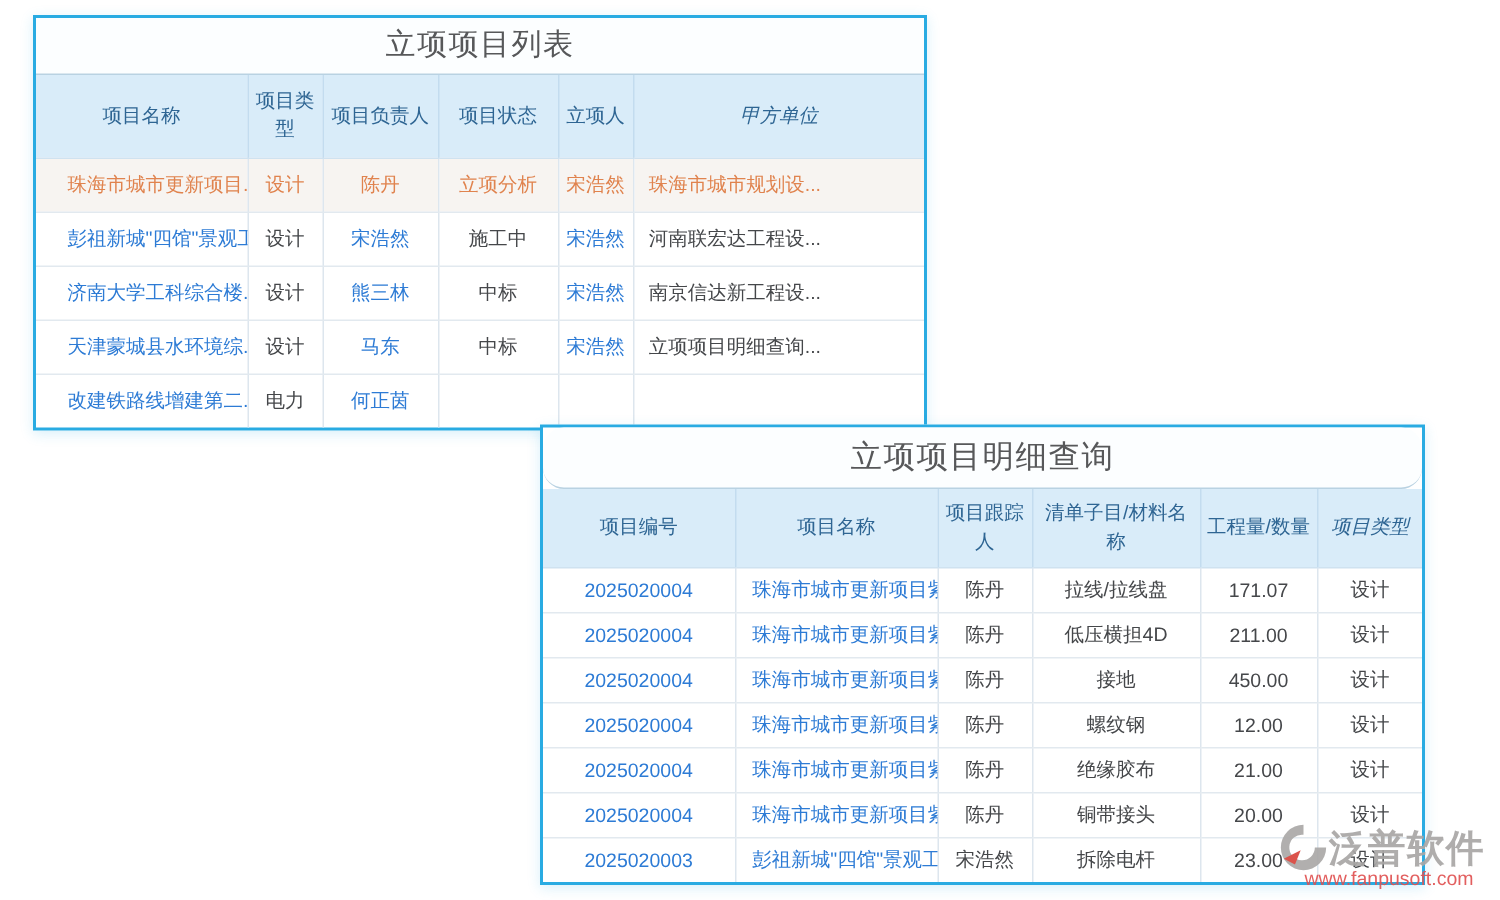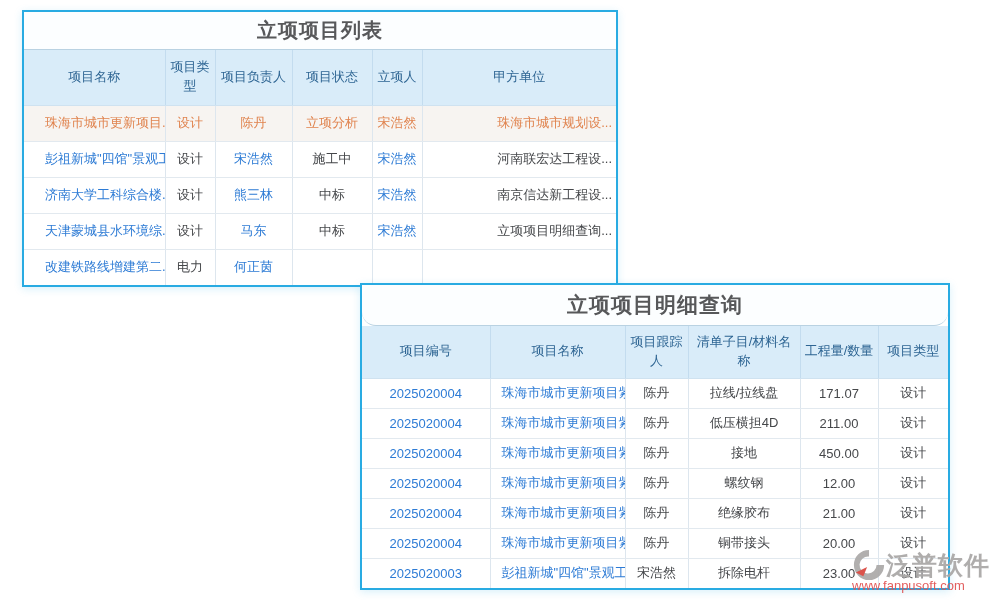--- a/index.html
+++ b/index.html
@@ -2,52 +2,52 @@
 <html style="--accent: #29abe2; --link: #2d7bd5; --hl: #e0834e;"><head>
 <meta charset="utf-8">
 <style>
   * { margin:0; padding:0; box-sizing:border-box; }
   html,body { width:1000px; height:600px; overflow:hidden; background:#ffffff;
               font-family:"Liberation Sans","DejaVu Sans",sans-serif; }
   .panel { position:absolute; background:#ffffff; border:2px solid var(--accent,#29abe2);
            box-shadow:0 2px 8px rgba(41,171,226,.18); }
   .panel-list   { left:22px;  top:10px;  width:596px; z-index:1; }
   .panel-detail { left:360px; top:283px; width:590px; z-index:2; }
-  .panel-title  { background:#fcfeff; text-align:center; font-weight:bold;
+  .panel-title  { background:#fcfeff; text-align:center; font-weight:normal;
                   color:#57585a; font-size:20px; line-height:37px; height:38px;
                   border-bottom:1px solid #b9d2e2; letter-spacing:1px;}
   .panel-detail .panel-title { height:41px; line-height:40px; font-size:21px;border-radius:14px; }
   table { border-collapse:collapse; table-layout:fixed; width:100%; }
   th { background:#d9ecf9; color:#2e6593; font-size:13px; font-weight:normal;
        text-align:center; vertical-align:middle; line-height:1.45;
        border-right:1px solid #c3dcef; border-bottom:1px solid #cfe2f0; padding:2px 3px;}
-  th:last-child { border-right:none; }
+  th:last-child { border-right:none;font-style:italic; }
   .panel-list  thead tr { height:55px; }
   .panel-detail thead tr { height:52px;padding-left:25px; }
   td { font-size:13px; color:#45474a; text-align:center; vertical-align:middle;
        border-right:1px solid #dde6ee; border-bottom:1px solid #e2e9ef;
        padding:2px 4px; white-space:nowrap; overflow:hidden; }
   td:last-child { border-right:none; }
   tbody tr:last-child td { border-bottom:none; }
   .panel-list  tbody tr { height:36px; }
   .panel-detail tbody tr { height:30px;margin-top:44px; }
   td.link { color:var(--link,#2d7bd5); }
   tr.highlight td { color:var(--hl,#e0834e); background:#f7f4f1; }
   tr.highlight td.link { color:var(--hl,#e0834e); }
-  td.al { text-align:right; padding-left:10px; }
+  td.al { text-align:left; padding-left:10px; }
   td.name1 { text-align:left; padding-left:21px; }
   td.name2 { text-align:left; padding-left:11px; }
   
   .watermark { position:absolute; left:852px; top:548px; width:148px; z-index:3;
                pointer-events:none; opacity:.92; }
   .wm-row { display:flex; align-items:center; }
   .wm-logo { width:34px; height:34px; flex:0 0 34px; }
   .wm-brand { font-size:25px; font-weight:bold; color:#a9a7a6; letter-spacing:1px;
               font-family:"DejaVu Sans",sans-serif; }
-  .wm-url { font-size:13px; color:#e05252; text-align:left; margin-top:-4px;
+  .wm-url { font-size:13px; color:#e05252; text-align:center; margin-top:-4px;
             font-family:"Liberation Sans",sans-serif; }
 </style>
 </head>
 <body>
 
 <section class="panel panel-list">
   <div class="panel-title">立项项目列表</div>
   <table>
     <colgroup>
       <col style="width:141px">

